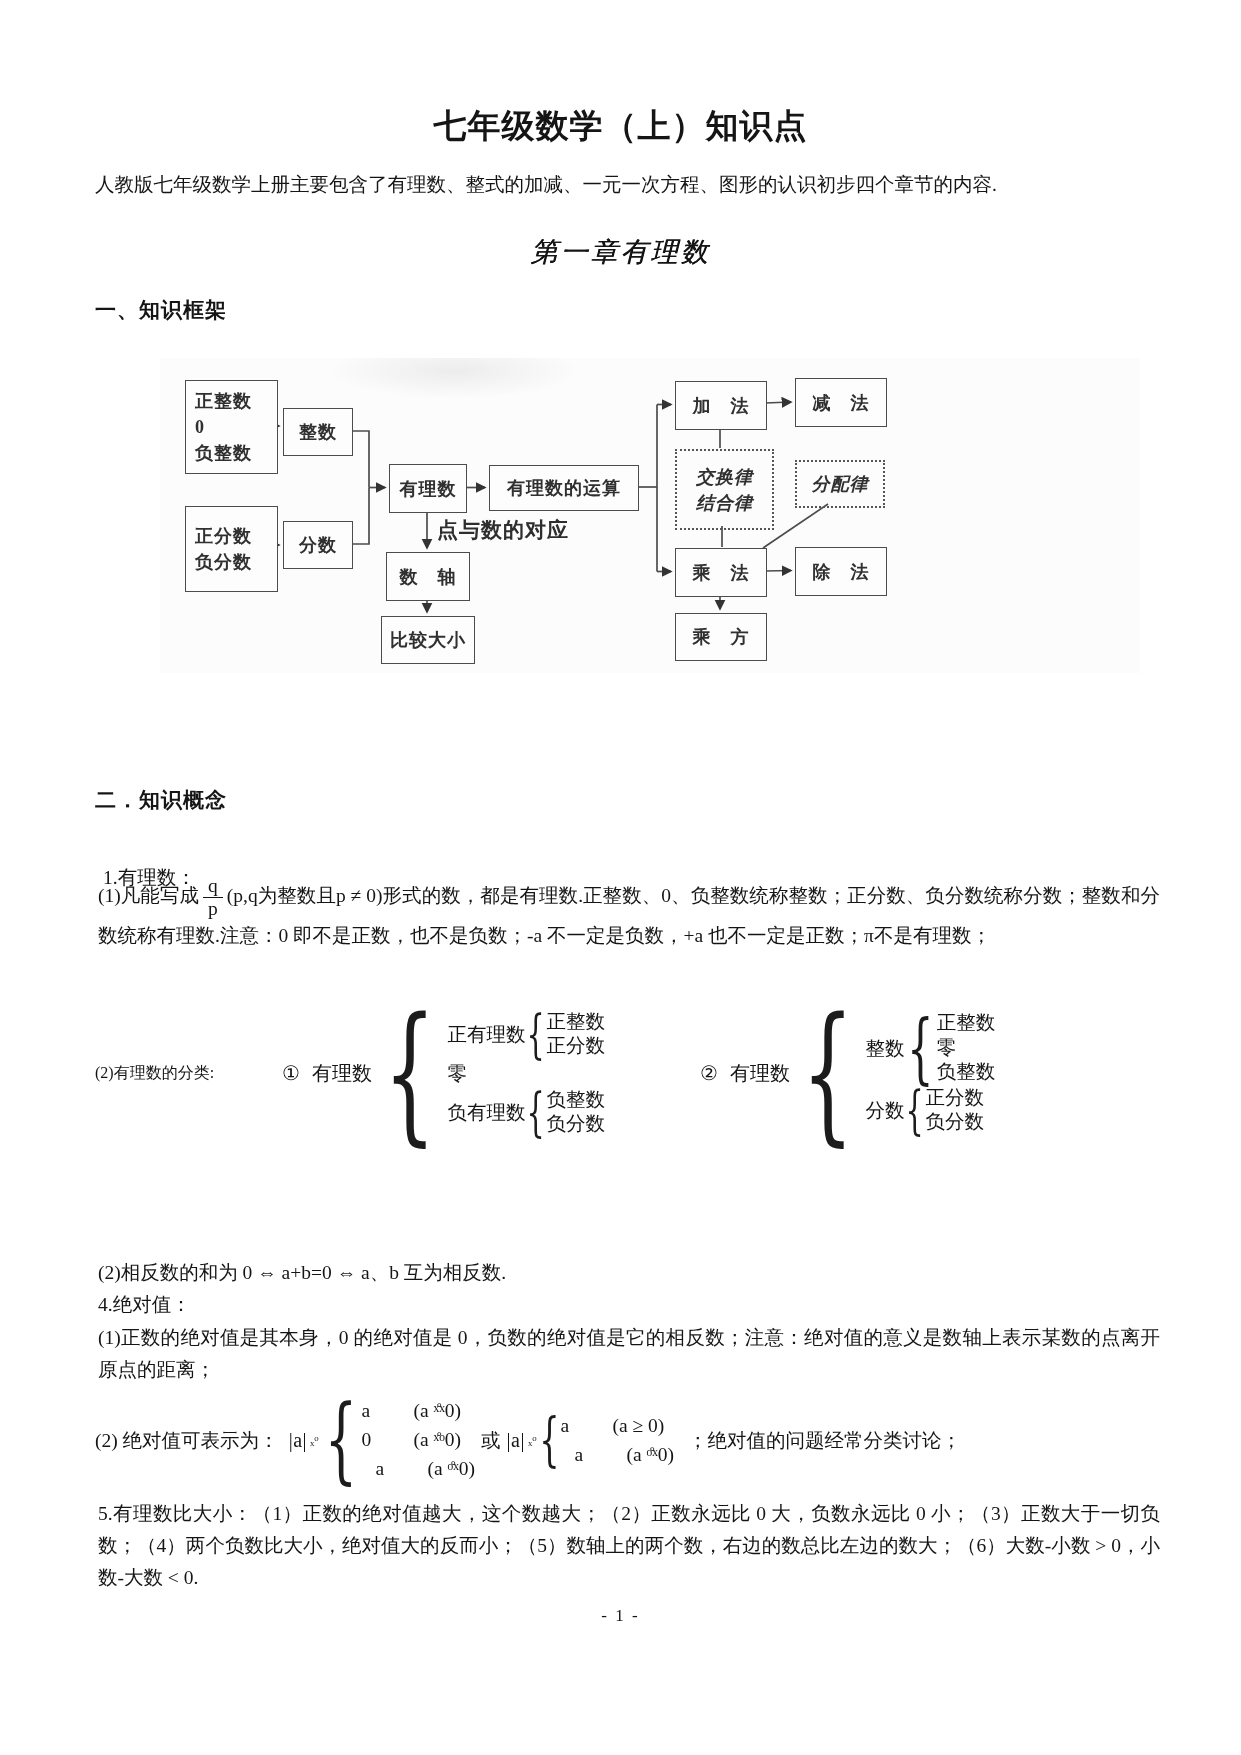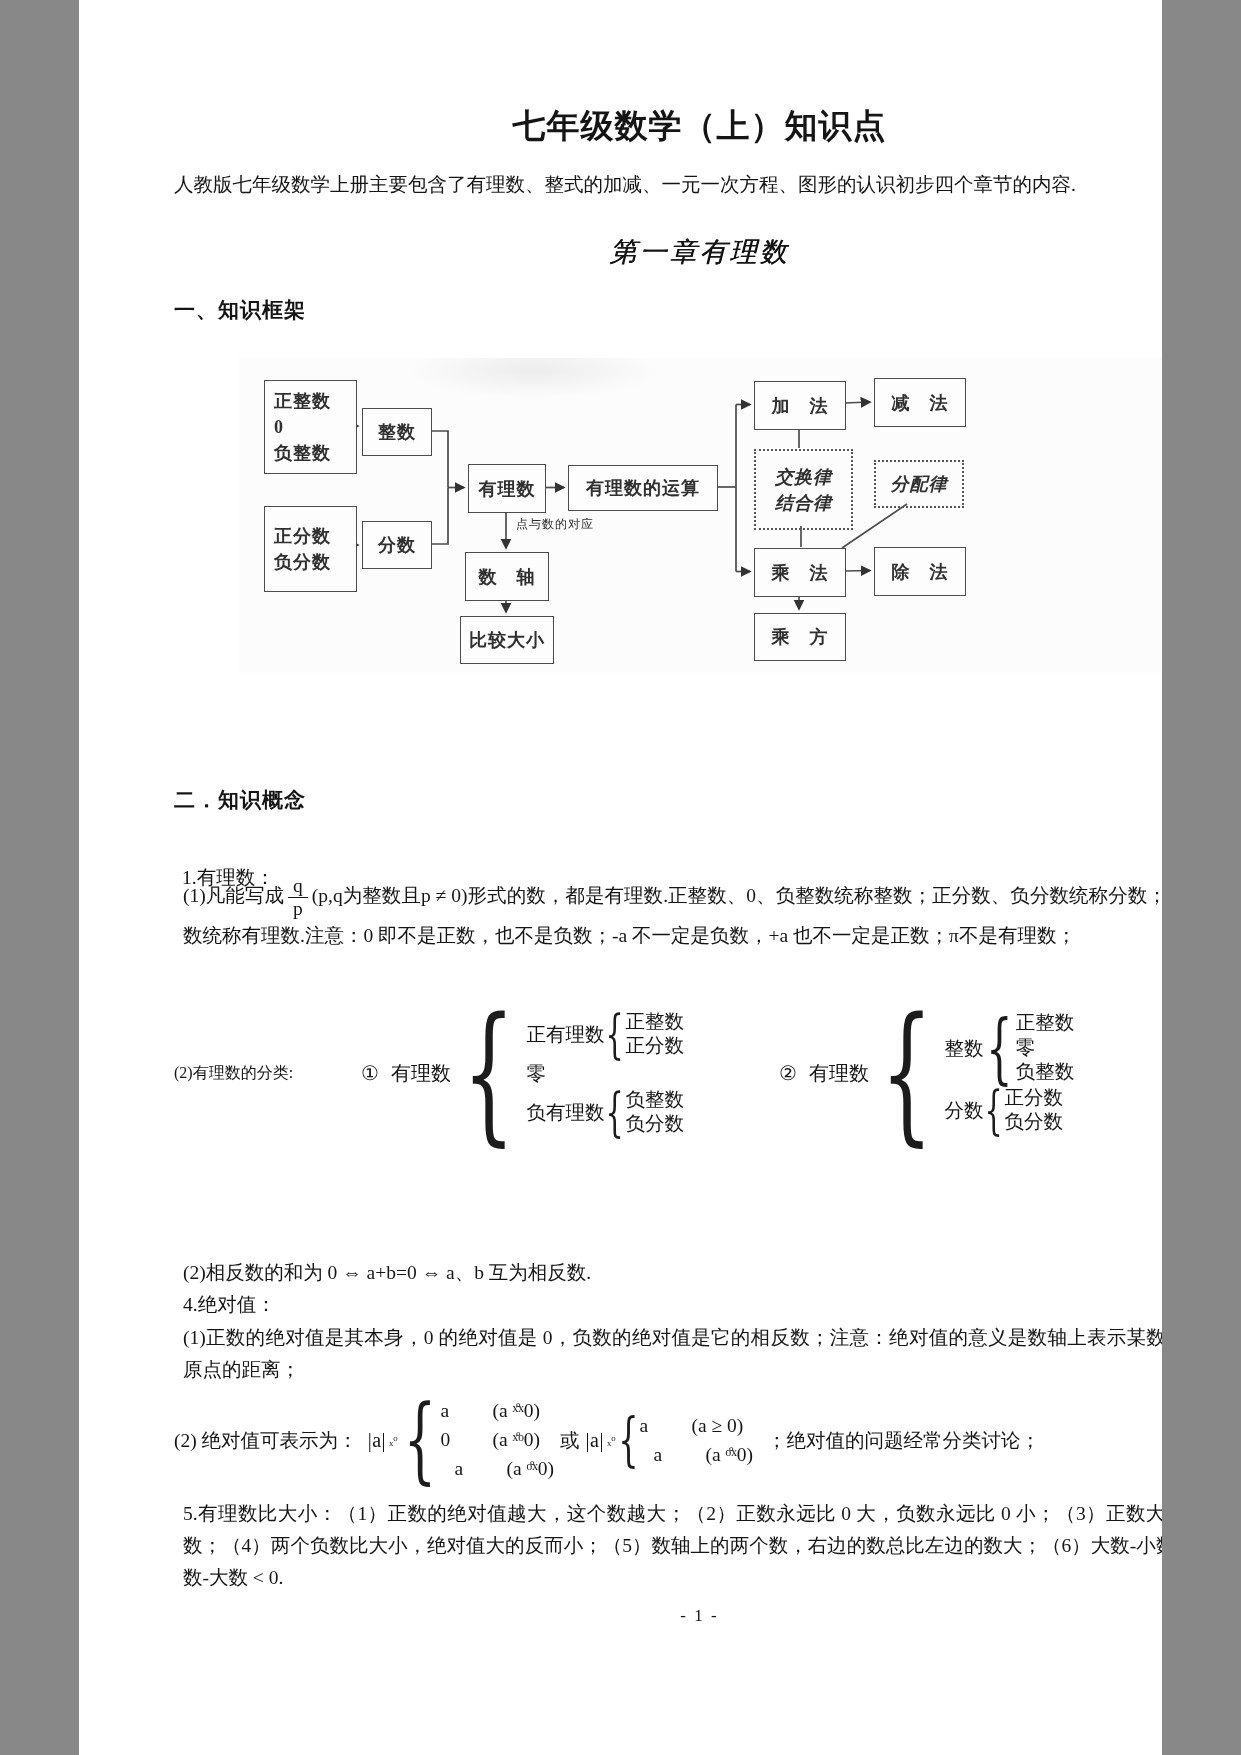--- a/index.html
+++ b/index.html
@@ -1,43 +1,43 @@
 <!DOCTYPE html>
 <html><head>
 <meta charset="utf-8">
 <style>
   html,body{margin:0;padding:0;background:#888;}
   .page{
-    position:relative;width:1083px;height:1755px;background:#ffffff;
+    position:relative;width:1241px;height:1755px;background:#ffffff;
     font-family:"Liberation Serif","DejaVu Serif",serif;color:#151515;
     margin:0 auto;overflow:hidden;
   }
   .abs{position:absolute;}
   .title{width:1241px;text-align:center;font-size:33px;font-weight:700;letter-spacing:1px;}
   .intro{left:95px;width:1060px;font-size:19.5px;line-height:31px;}
   .chapter{width:1241px;text-align:center;font-size:27px;font-weight:400;font-style:italic;letter-spacing:3px;text-shadow:0.6px 0 #000;}
   .sechead{left:95px;font-size:21px;font-weight:700;letter-spacing:1px;font-family:"Liberation Sans","DejaVu Sans",sans-serif;}
-  .para{left:104px;width:1062px;font-size:19.5px;line-height:32px;text-align:justify;}
+  .para{left:98px;width:1062px;font-size:19.5px;line-height:32px;text-align:justify;}
   .footer{width:1241px;text-align:center;font-size:17px;letter-spacing:2px;}
 
   
   .chart{
     left:160px;top:358px;width:980px;height:315px;background:#fcfcfc;
     background-image:radial-gradient(ellipse 180px 40px at 30% 4%,rgba(120,120,120,.12),transparent 70%);
   }
   .chart svg{position:absolute;left:0;top:0;}
   .node{
     position:absolute;border:1.6px solid #4c4c4c;background:#fdfdfd;
     display:flex;align-items:center;justify-content:center;text-align:left;
     font-size:18px;line-height:26px;color:#303030;font-weight:600;
     white-space:pre-line;letter-spacing:1px;
   }
   .node.lft{justify-content:flex-start;text-align:left;padding-left:9px;}
   .node.dash{border:2px dotted #555;background:transparent;font-style:italic;}
-  .edge-label{position:absolute;font-size:12px;color:#2e2e2e;font-weight:400;letter-spacing:1px;}
+  .edge-label{position:absolute;font-size:21px;color:#2e2e2e;font-weight:700;letter-spacing:1px;}
 
   
   .classify-row{left:95px;top:998px;width:1075px;height:150px;display:flex;align-items:center;}
   .classify-label{font-size:16px;white-space:nowrap;}
   .ctree{display:flex;align-items:center;}
   .cnum{font-size:20px;margin-right:12px;}
   .croot{font-size:20px;white-space:nowrap;}
   .brace{font-family:"DejaVu Serif",serif;font-weight:400;color:#1c1c1c;line-height:0;transform:scaleX(.55);display:flex;align-items:center;}
   .bz-main{font-size:150px;margin:0 -10px;}
   .bz-3{font-size:76px;margin:0 -8px;}

